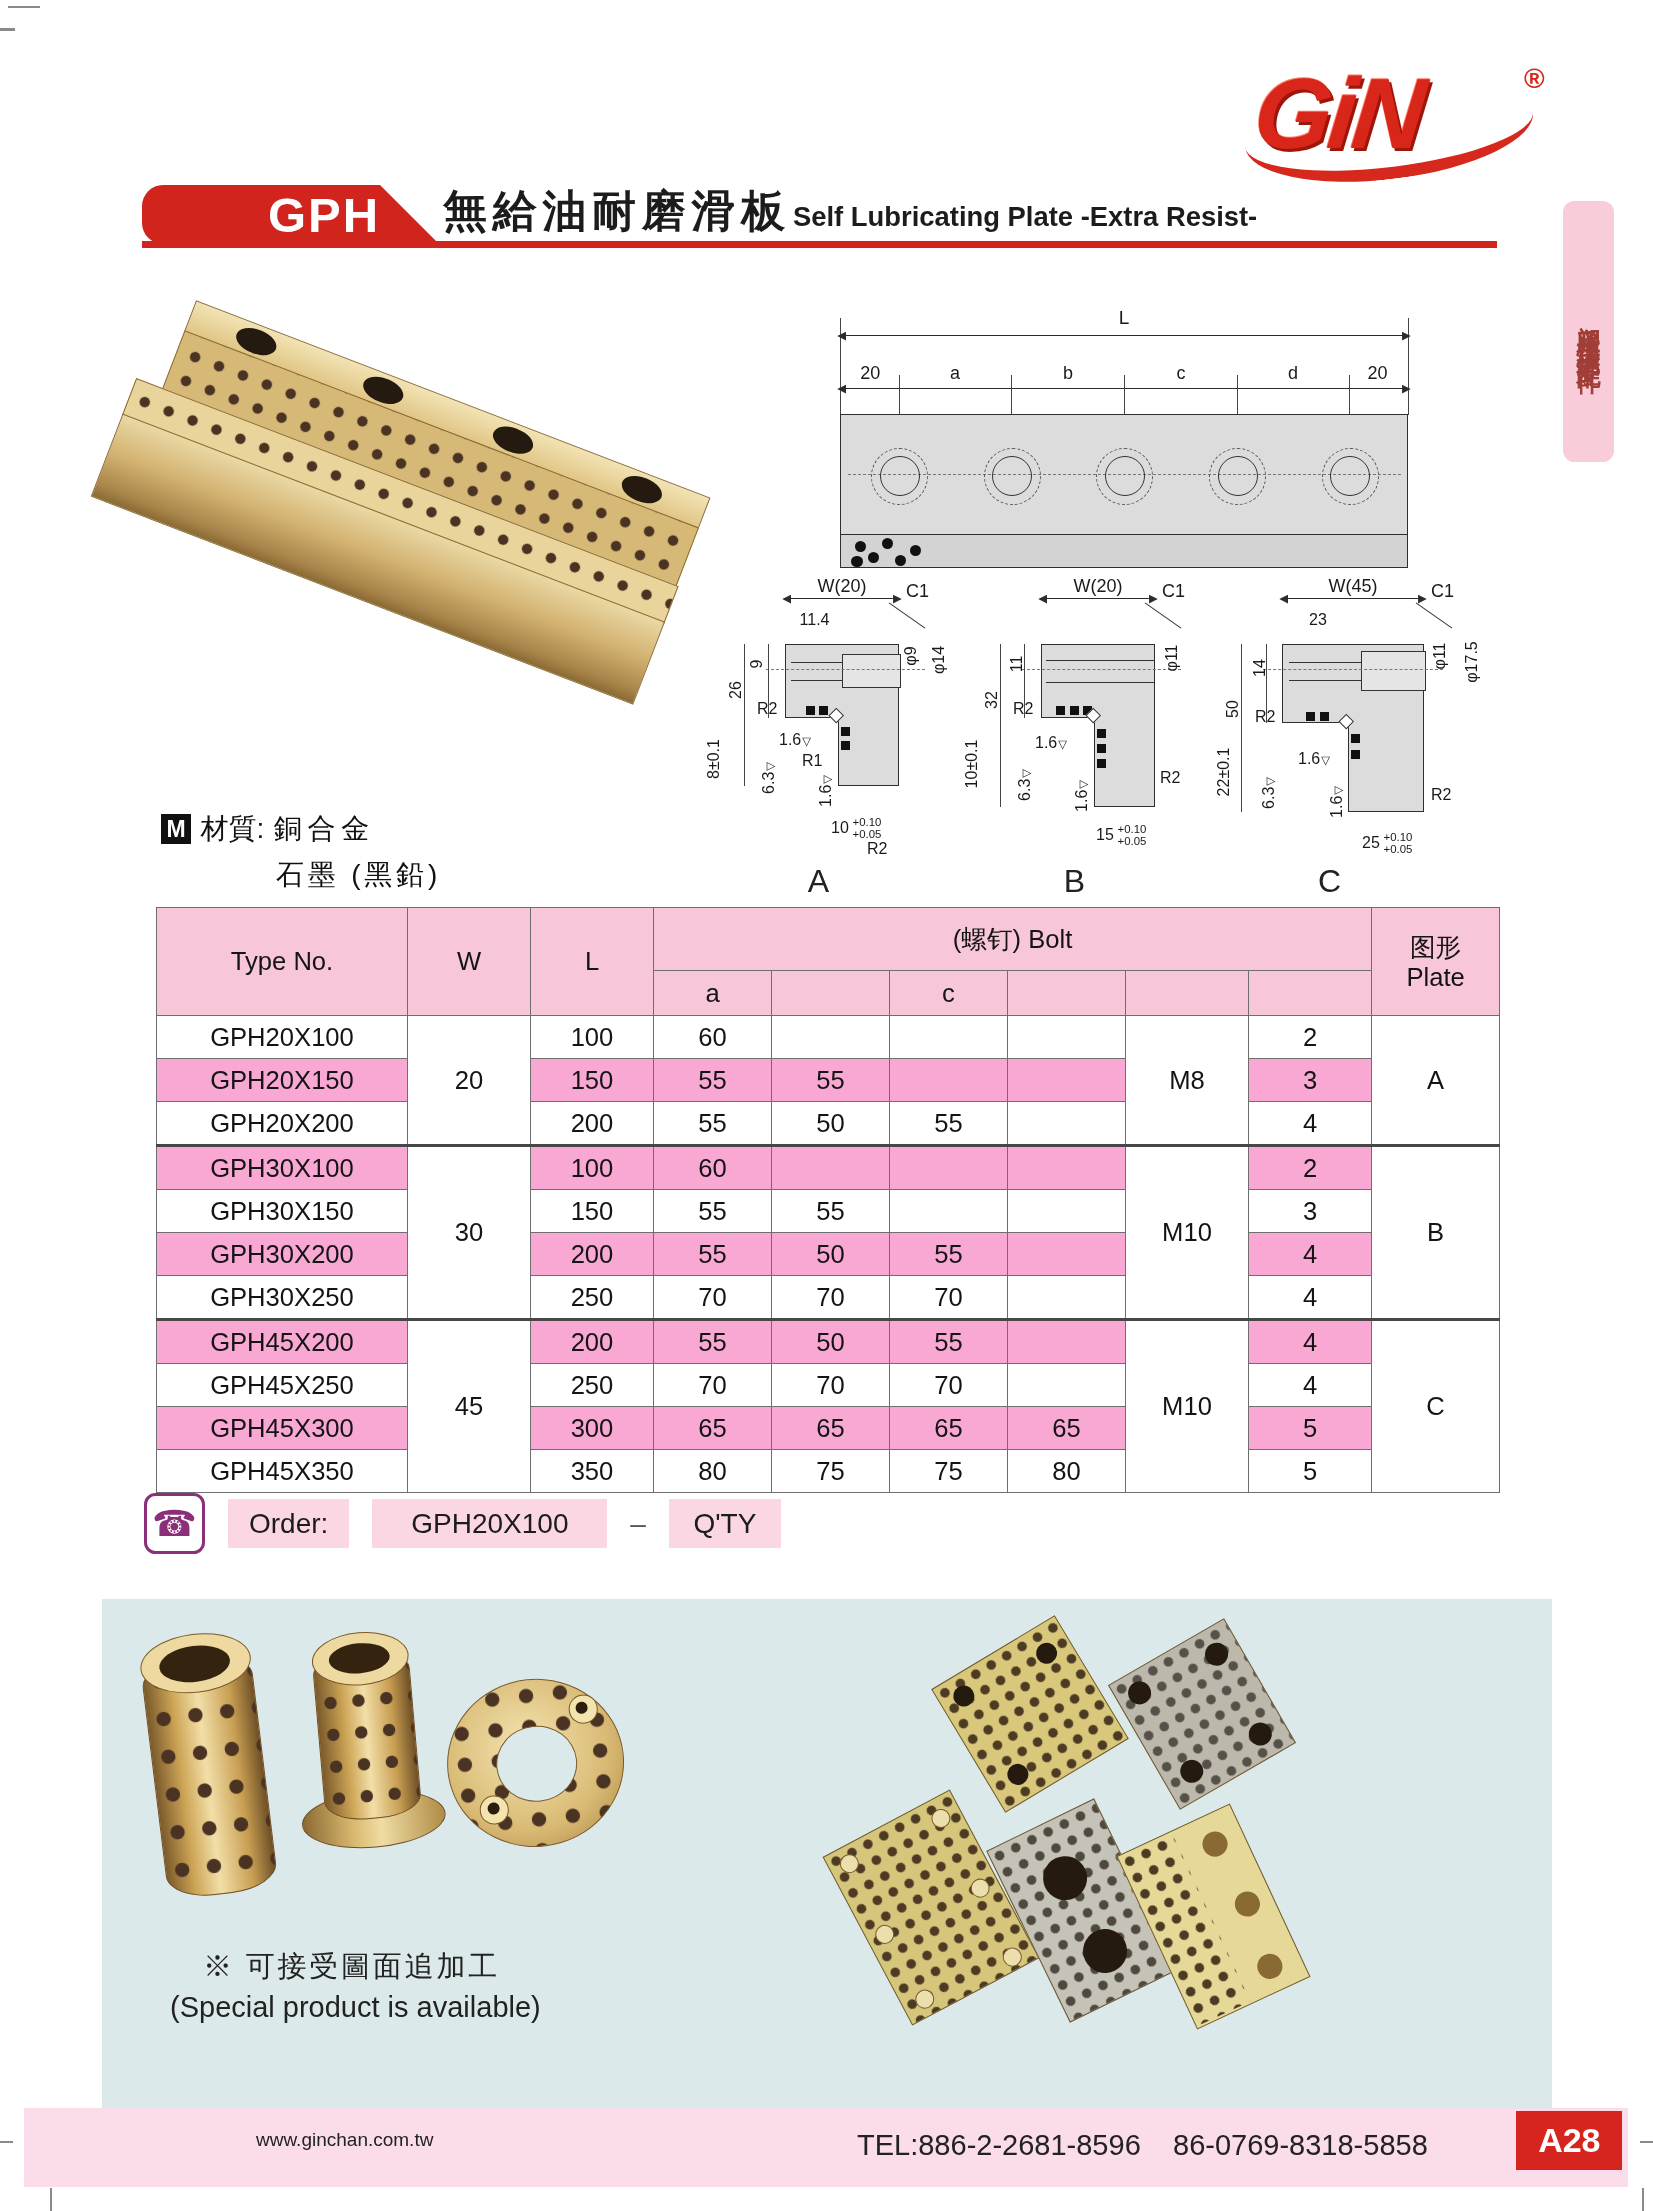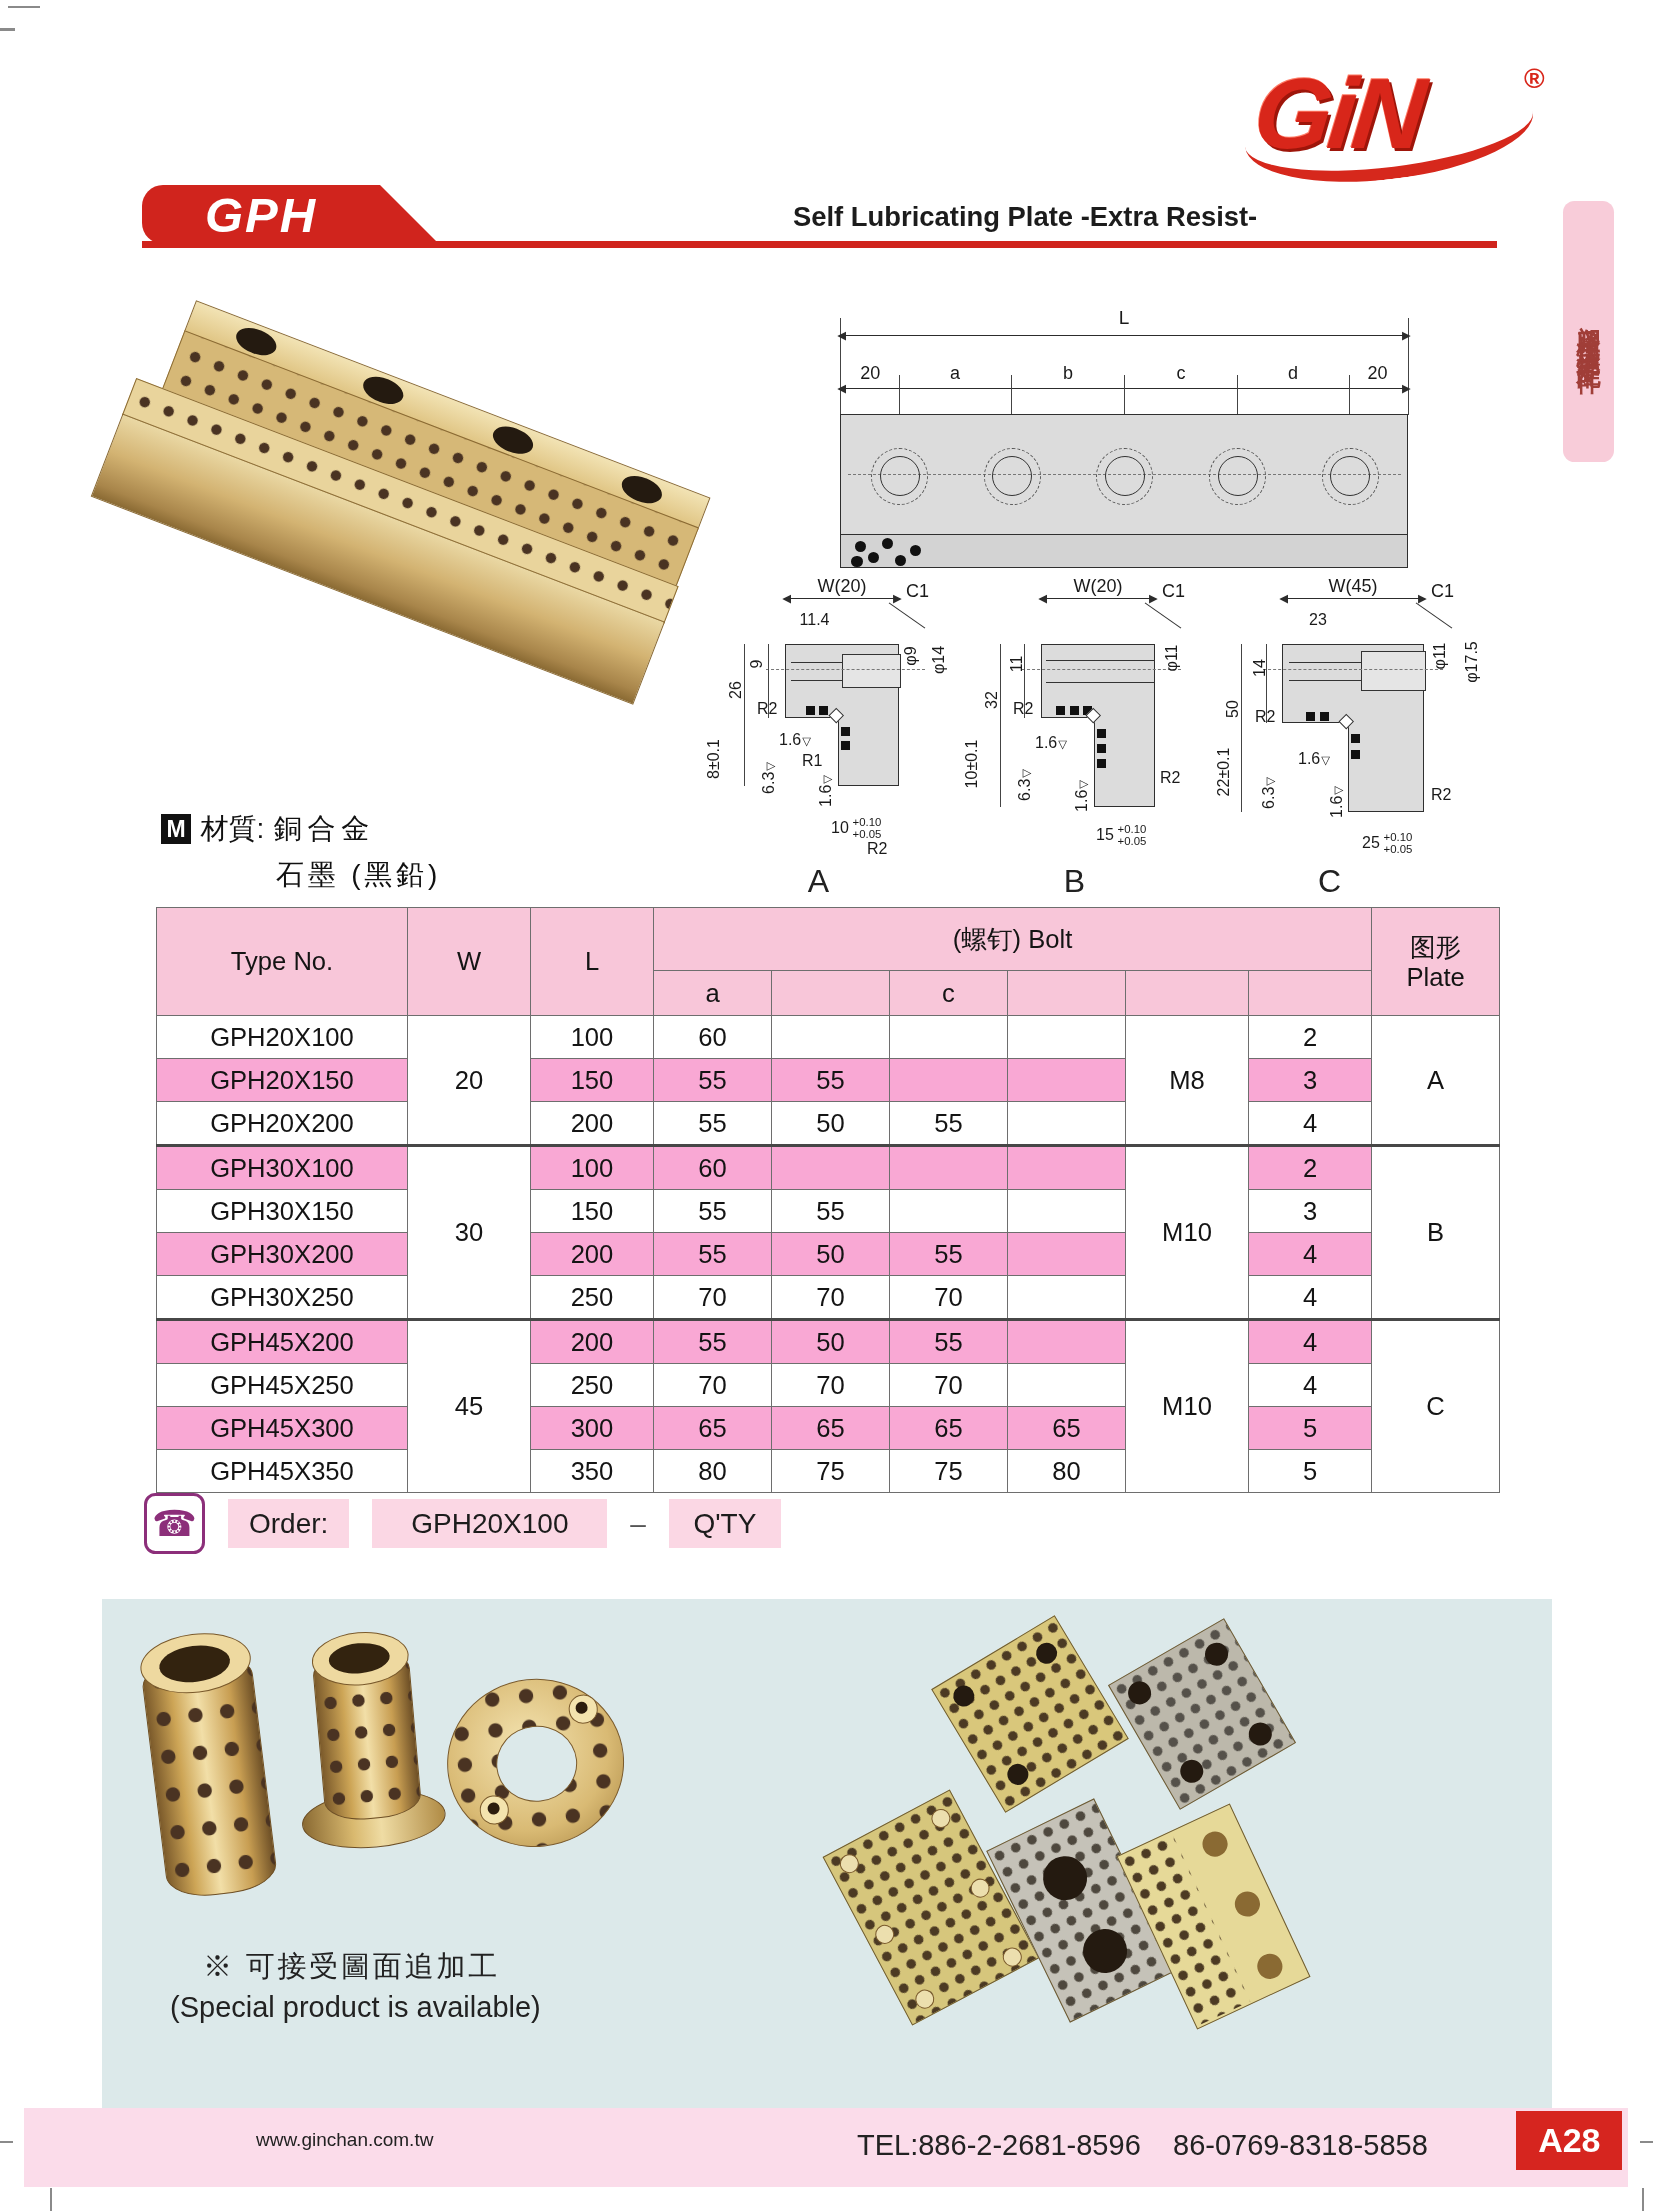--- a/index.html
+++ b/index.html
@@ -1,21 +1,21 @@
 <!DOCTYPE html>
 <html style="font-size:15px"><head>
 <meta charset="utf-8">
 <style>
   html,body{margin:0;padding:0;background:#fff;}
   .page{position:relative;width:1653px;height:2212px;background:#fff;overflow:hidden;
         font-family:"Liberation Sans",sans-serif;color:#111;}
   .abs{position:absolute;}
   
   .gph-badge{position:absolute;left:142px;top:185px;width:238px;height:59px;background:#d0241d;
-             border-radius:21px 0 0 21px;display:flex;align-items:center;justify-content:center;font-style:italic;}
+             border-radius:21px 0 0 21px;display:flex;align-items:center;justify-content:flex-end;}
   .gph-badge-slant{position:absolute;left:380px;top:185px;width:59px;height:59px;background:#d0241d;
              clip-path:polygon(0 0,100% 100%,0 100%);}
   .gph-code{color:#fff;font-size:49px;font-weight:bold;letter-spacing:1.9px;}
   .title-zh{position:absolute;left:443px;top:182px;font-size:44px;font-weight:bold;color:#1c1c1c;letter-spacing:5.7px;}
   .title-en{position:absolute;left:793px;top:201px;font-size:27.4px;font-weight:bold;color:#1c1c1c;}
   .red-rule{position:absolute;left:142px;top:241px;width:1355px;height:6.6px;background:#d0241d;}
   
   .logo{position:absolute;left:1244px;top:52px;width:312px;height:142px;}
   .logo-text{position:absolute;left:11.4px;top:3.8px;font-size:100px;font-weight:bold;font-style:italic;
              color:#d8261a;transform:skewX(-6deg);letter-spacing:-3.8px;
@@ -95,20 +95,21 @@
     <div class="logo-swoosh"></div>
     <div class="logo-text">GiN</div>
     <div class="logo-reg">®</div>
   </div>
 
   <div class="red-rule"></div>
   <div class="gph-badge">
     <span class="gph-code">GPH</span>
   </div>
   <div class="gph-badge-slant"></div>
+  <div class="title-zh">無給油耐磨滑板</div>
   <div class="title-en">Self Lubricating Plate -Extra Resist-</div>
 
   <div class="side-tab">
     <span>塑膠模用標準零配件</span>
   </div>
 
   <div class="abs" style="left:104px;top:284px;width:568px;height:454px;">
     <div class="abs" style="left:43px;top:66px;transform:rotate(21deg);transform-origin:0 0;">
       <div class="abs" style="left:28px;top:-64px;width:549px;height:32px;background:linear-gradient(180deg,#f2e3b4,#e0c584);border:0.9px solid #8a6a33;">
         <div class="bh" style="left:49px;top:3.8px;width:42px;height:24.6px;"></div>

